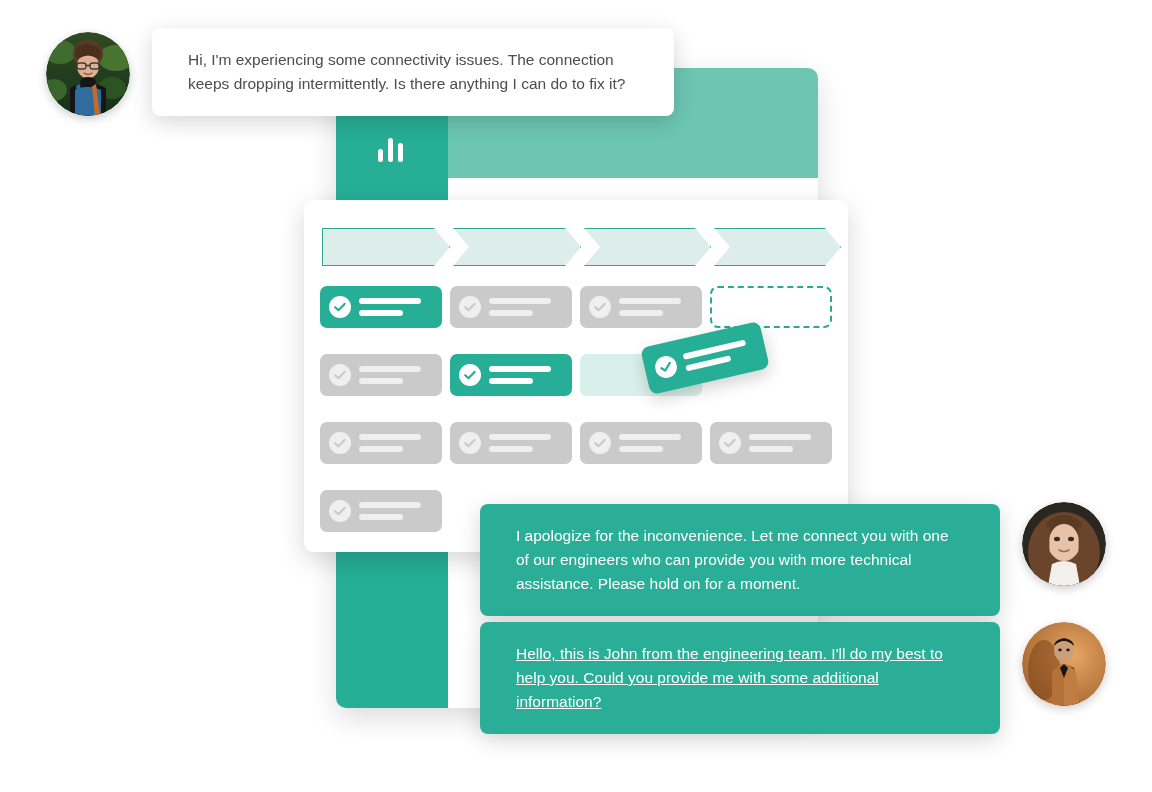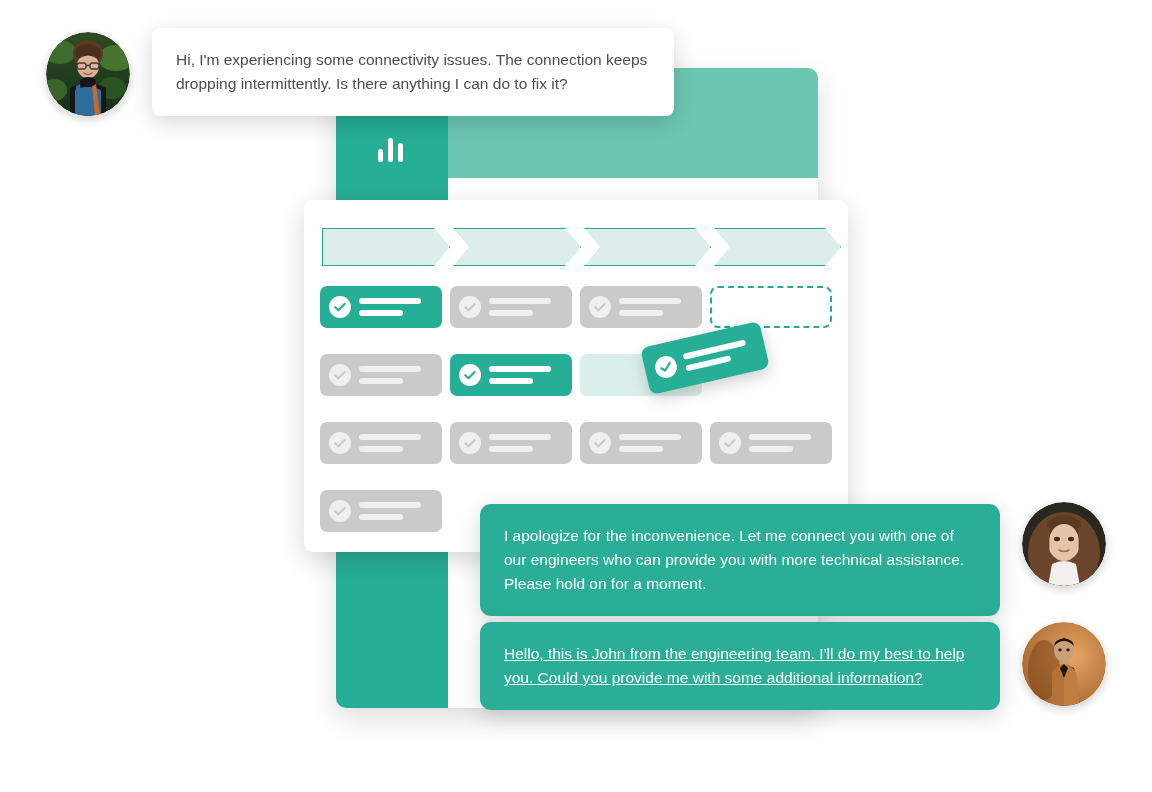--- a/index.html
+++ b/index.html
@@ -121,33 +121,32 @@
     box-shadow: 0 6px 16px rgba(0,0,0,0.18);
     z-index: 6;
   }
   .float-card .task-lines b.l1 { width: 64px; }
   .float-card .task-lines b.l2 { width: 46px; }
 
   
   .bubble {
     position: absolute;
     border-radius: 8px;
-    padding: 20px 24px;
+    padding: 20px 36px;
     font-size: 15.5px;
     line-height: 24px;
     z-index: 10;
   }
   .bubble.white {
     background: #ffffff; color: #4d4d4d;
     box-shadow: 0 6px 22px rgba(0,0,0,0.16);
   }
   .bubble.teal {
     background: #2aae97; color: #ffffff;
     box-shadow: 0 6px 22px rgba(0,0,0,0.16);
-    border-radius: 11px;
   }
   #bubble-customer { left: 152px; top: 28px;  width: 522px; }
   #bubble-agent    { left: 480px; top: 504px; width: 520px; }
   #bubble-engineer { left: 480px; top: 622px; width: 520px; text-decoration: underline; }
 
   
   .avatar {
     position: absolute; border-radius: 50%;
     overflow: hidden; z-index: 11;
     box-shadow: 0 3px 10px rgba(0,0,0,0.2);

